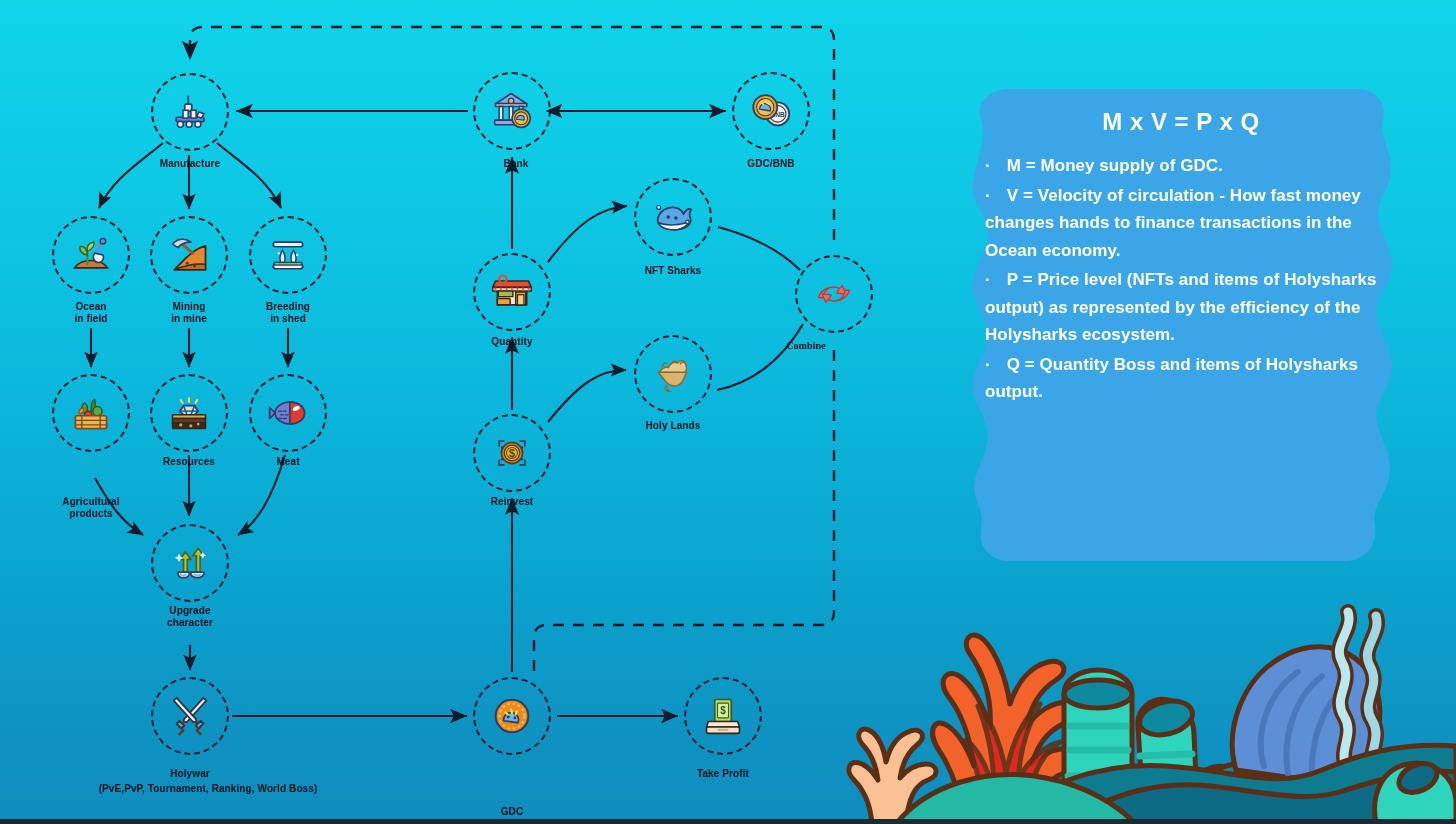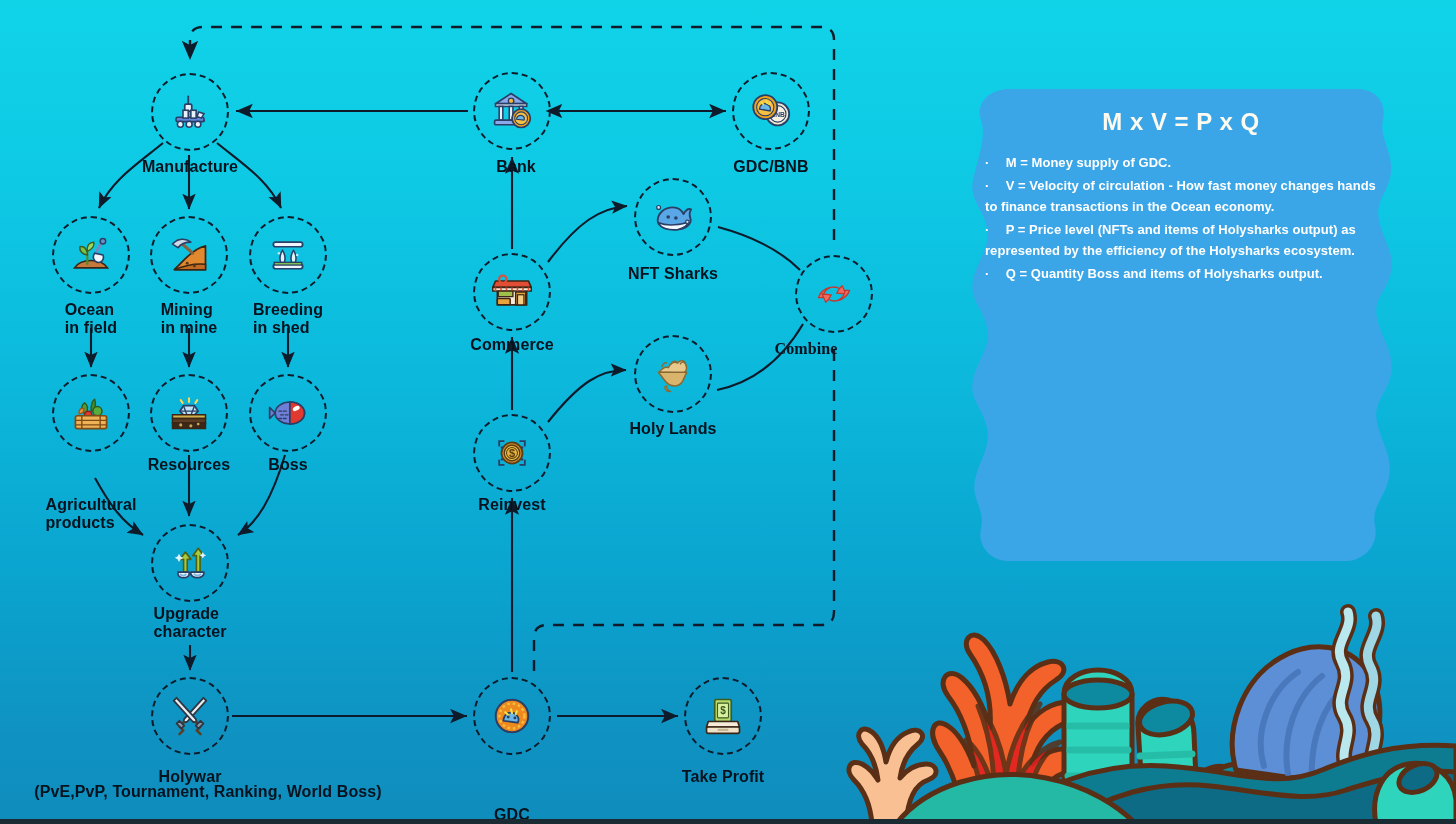--- a/index.html
+++ b/index.html
@@ -14,33 +14,33 @@
   .reef{position:absolute;right:0;bottom:0;width:620px;height:250px;pointer-events:none;}
   .bottombar{position:absolute;left:0;bottom:0;width:100%;height:5px;background:#1b2b33;}
 
   
   #flow{position:absolute;left:0;top:0;width:940px;height:824px;}
 
   
   .node{position:absolute;transform:translate(-50%,-50%);width:78px;height:78px;
         border-radius:50%;border:2.2px dashed #0d1b2a;display:flex;align-items:center;
         justify-content:center;box-sizing:border-box;}
-  .nlabel{position:absolute;transform:translate(-50%,0);color:#06121e;
-          font-size:16px;font-weight:700;line-height:1.15;letter-spacing:.1px;white-space:pre-line;}
+  .nlabel{position:absolute;transform:translate(-50%,0);text-align:center;color:#06121e;
+          font-size:10px;font-weight:700;line-height:1.15;letter-spacing:.1px;white-space:pre-line;}
   .nlabel.wide{white-space:nowrap;padding-left:36px;}
 
   
   .ico svg{display:block;}
   #panelwrap{position:absolute;left:955px;top:86px;width:448px;height:478px;}
   #panelcontent{position:absolute;left:985px;top:108px;width:392px;color:#ffffff;}
   .p-title{font-size:17.5px;font-weight:700;text-align:center;line-height:1.32;
            letter-spacing:.1px;margin:0 0 16px 0;}
   .p-formula{font-size:24px;font-weight:800;text-align:center;color:#fdfaf0;
              letter-spacing:.5px;margin:0 0 16px 0;}
-  .p-item{font-size:13px;font-weight:700;line-height:1.62;margin:0 0 2px 0;
+  .p-item{font-size:17px;font-weight:700;line-height:1.62;margin:0 0 2px 0;
           letter-spacing:.05px;}
   .p-item .bullet{display:inline-block;width:17px;}
 </style>
 </head>
 <body>
 
 <div id="stage">
 
   <svg id="flow" viewBox="0 0 940 824">
     <defs>
@@ -205,21 +205,21 @@
         <span class="ico">
           <svg width="44" height="44" viewBox="0 0 48 48">
             <path d="M10 24c0-7 8-12 16-12s16 5 16 12-8 12-16 12S10 31 10 24z" fill="#6f7fd8" stroke="#2a3f66" stroke-width="1.9"></path>
             <path d="M26 12c9 0 16 5 16 12s-7 12-16 12z" fill="#e0392f" stroke="#2a3f66" stroke-width="1.9"></path>
             <ellipse cx="33" cy="19" rx="4" ry="2.4" fill="#fff" transform="rotate(-28 33 19)"></ellipse>
             <path d="M10 24l-6-6v12z" fill="#6f7fd8" stroke="#2a3f66" stroke-width="1.9" stroke-linejoin="round"></path>
             <path d="M14 22h3M19 22h3M16 26h3M21 26h3M14 30h3M19 30h3" stroke="#2a3f66" stroke-width="1.5" stroke-linecap="round"></path>
           </svg>
         </span>
       </div>
-      <div class="nlabel" style="left: 288px; top: 456px;">Boss</div>
+      <div class="nlabel" style="left: 288px; top: 456px;">Meat</div>
       <div class="node" style="left: 190px; top: 563px;">
         <span class="ico">
           <svg width="44" height="44" viewBox="0 0 48 48">
             <path d="M17 34V20h-4l6-8 6 8h-4v14z" fill="#a8c83d" stroke="#4d6014" stroke-width="1.8" stroke-linejoin="round"></path>
             <path d="M31 34V16h-4l6-8 6 8h-4v18z" fill="#a8c83d" stroke="#4d6014" stroke-width="1.8" stroke-linejoin="round"></path>
             <path d="M11 34h12c1 4-2 6-6 6s-7-2-6-6z" fill="#e8f6fd" stroke="#2a3f66" stroke-width="1.8"></path>
             <path d="M25 34h14c1 4-3 6-7 6s-8-2-7-6z" fill="#e8f6fd" stroke="#2a3f66" stroke-width="1.8"></path>
             <path d="M13 36c2 2 5 2 7 0" stroke="#7fb6e0" stroke-width="2" fill="none"></path>
             <path d="M28 36c3 2 6 2 8 0" stroke="#7fb6e0" stroke-width="2" fill="none"></path>
             <path d="M12 14l1.6 3 3 1.6-3 1.6L12 23l-1.6-3-3-1.6 3-1.6z" fill="#dff3fa"></path>
@@ -297,21 +297,21 @@
             <path d="M3 19h42v4H3z" fill="#f5ebd8" stroke="#3b2616" stroke-width="1.6"></path>
             <path d="M6 19v4M12 19v4M18 19v4M24 19v4M30 19v4M36 19v4M42 19v4" stroke="#e24d36" stroke-width="1.8"></path>
             <path d="M9 23h16v6H9z" fill="#9fbf4a" stroke="#3b2616" stroke-width="1.5"></path>
             <rect x="28" y="24" width="11" height="14" fill="#e8a33a" stroke="#3b2616" stroke-width="1.6"></rect>
             <rect x="30" y="27" width="7" height="11" fill="#f2cf84" stroke="#3b2616" stroke-width="1.3"></rect>
             <rect x="8" y="31" width="14" height="7" rx="1" fill="#e8a33a" stroke="#3b2616" stroke-width="1.6"></rect>
             <circle cx="14" cy="10" r="4" fill="none" stroke="#e24d36" stroke-width="2.4"></circle>
           </svg>
         </span>
       </div>
-      <div class="nlabel" style="left: 512px; top: 336px;">Commerce</div>
+      <div class="nlabel" style="left: 512px; top: 336px;">Quantity</div>
       <div class="node" style="left: 834px; top: 294px;">
         <span class="ico">
           <svg width="44" height="44" viewBox="0 0 48 48">
             <path d="M12 28a12 12 0 0 1 18-10l-3 5 10 1-4-9-3 3A17 17 0 0 0 7 28z" fill="#f2695e" stroke="#c03a32" stroke-width="1.4" stroke-linejoin="round"></path>
             <path d="M36 20a12 12 0 0 1-18 10l3-5-10-1 4 9 3-3a17 17 0 0 0 23-10z" fill="#f2695e" stroke="#c03a32" stroke-width="1.4" stroke-linejoin="round"></path>
           </svg>
         </span>
       </div>
       <div class="nlabel" style="left: 806px; top: 340px; font-family: Liberation Serif, serif;">Combine</div>
       <div class="node" style="left: 673px; top: 374px;">

